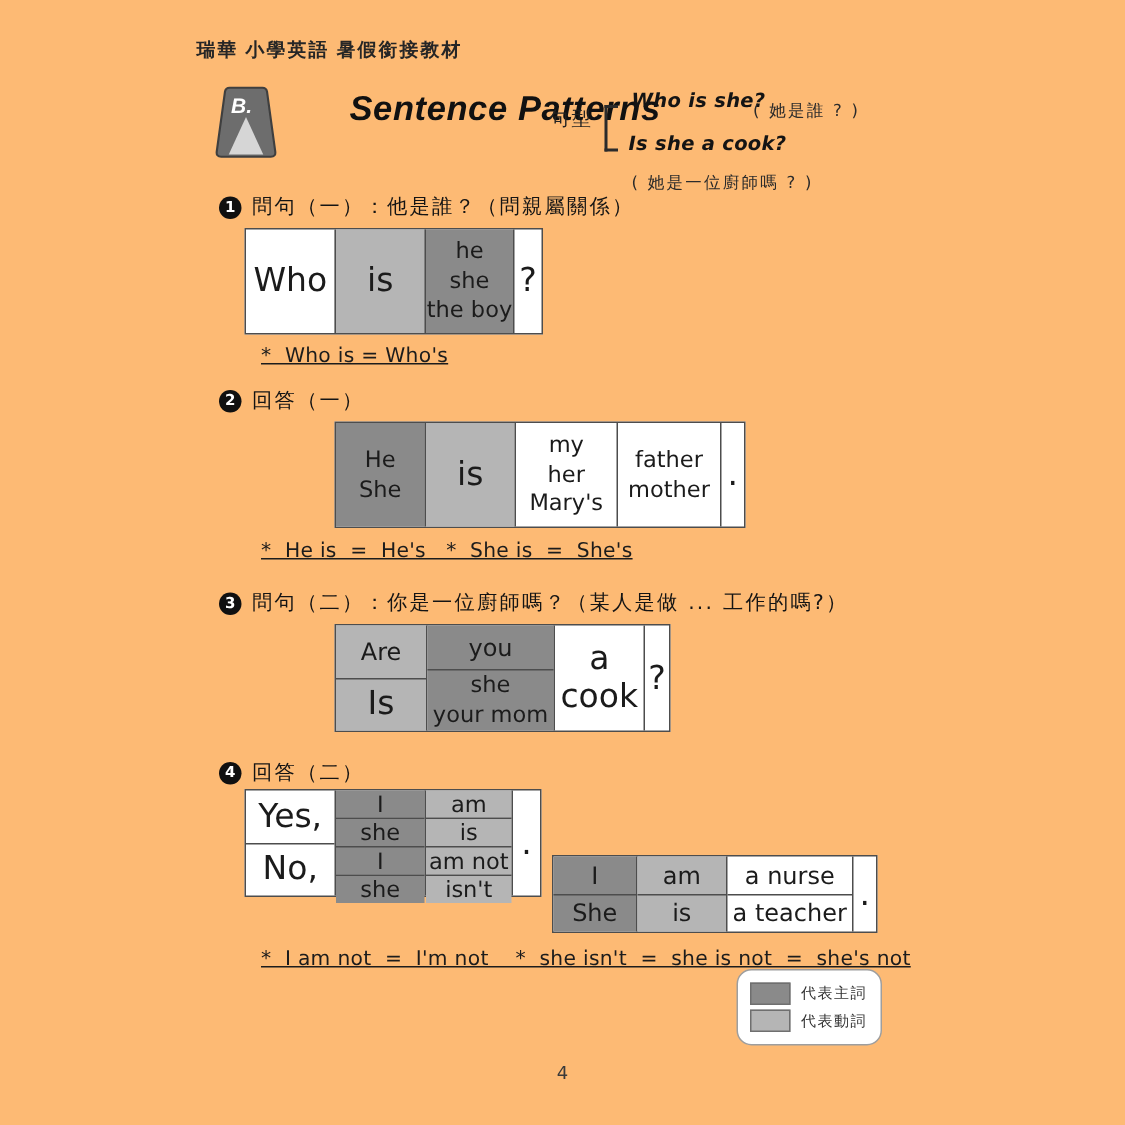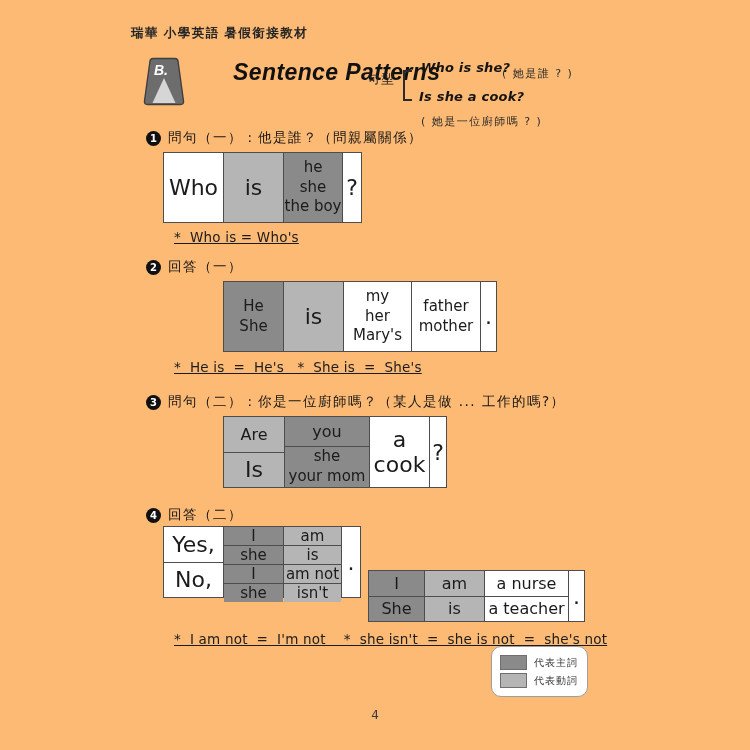--- a/index.html
+++ b/index.html
@@ -66,21 +66,21 @@
   
   .note{position:absolute;left:174px;font-size:13.5px;color:#1c1c1c;white-space:pre;letter-spacing:0.2px;text-decoration:underline;}
   .n1{top:229px;} .n2{top:359px;} .n4{top:631px;}
 
   
   .legend{
     position:absolute;left:491px;top:646px;width:97px;height:51px;
     border:1.5px solid #9e9e9e;border-radius:10px;background:#fff;
     display:flex;flex-direction:column;justify-content:space-evenly;padding:4px 6px 4px 8px;
   }
-  .legend-row{display:flex;align-items:flex-end;}
+  .legend-row{display:flex;align-items:center;}
   .swatch{width:27px;height:15px;border:1px solid #6f6f6f;flex:0 0 auto;}
   .legend-label{font-size:10px;letter-spacing:1px;color:#333;margin-left:7px;}
 
   .page-num{position:absolute;left:0;right:0;top:708px;text-align:center;font-size:12px;color:#3a3a3a;}
 </style>
 </head>
 <body>
 
 <div class="page">
 

